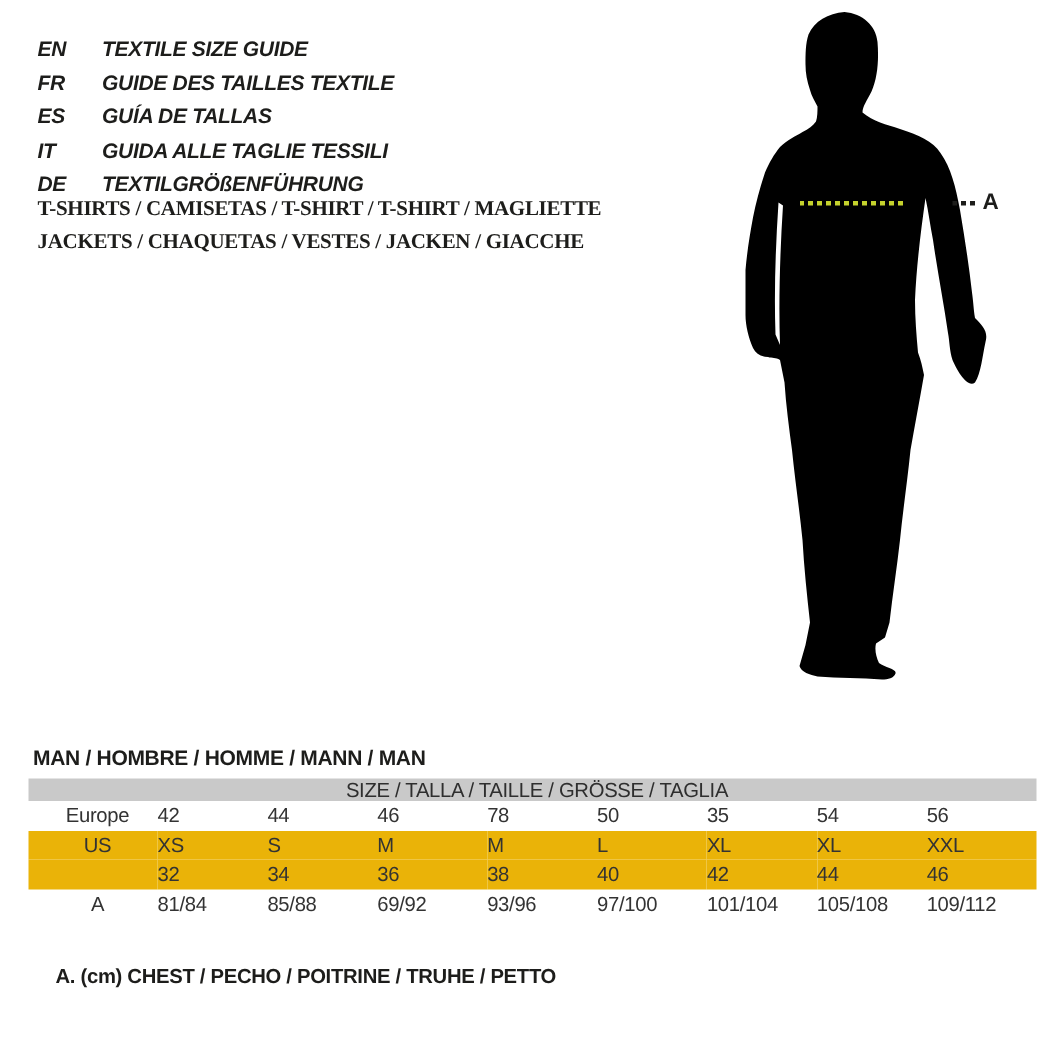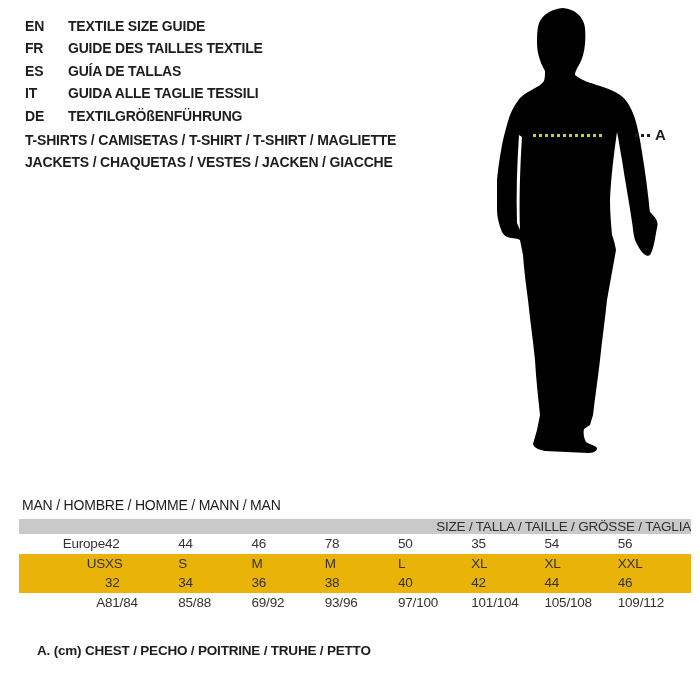--- a/index.html
+++ b/index.html
@@ -12,44 +12,44 @@
     position: relative;
     width: 700px; height: 700px;
     background: #ffffff;
     font-family: "Liberation Sans", sans-serif;
     color: #1d1d1b;
     letter-spacing: -0.2px;
   }
 
   
   .lang-list { position: absolute; left: 25px; top: 18px; }
-  .lang-row { display: flex; height: 22.4px; align-items: flex-start; font-weight: 700; font-size: 14px; }
+  .lang-row { display: flex; height: 22.4px; align-items: flex-end; font-weight: 700; font-size: 14px; font-style: italic; }
   .lang-code { width: 43px; flex: 0 0 43px; }
   .lang-label { white-space: nowrap; }
 
   
-  .categories { position: absolute; left: 25px; top: 129px; font-weight: 700; font-size: 14px; line-height: 22.4px; white-space: nowrap; }
+  .categories { position: absolute; left: 25px; top: 129px; font-weight: 700; font-size: 14px; line-height: 22.4px; white-space: nowrap; font-family: Liberation Serif, serif; }
 
   
   .figure-area { position: absolute; left: 483px; top: 5px; width: 215px; height: 455px; }
   .figure-area svg { position: absolute; left: 0; top: 0; }
   .dash-seg { position: absolute; height: 3px; }
   .dash-yellow { left: 50px; top: 129px; width: 71px;
     background: repeating-linear-gradient(90deg, #c5d22d 0 3px, transparent 3px 6px); }
   .dash-black { left: 152px; top: 129px; width: 17px;
     background: repeating-linear-gradient(90deg, #1d1d1b 0 3px, transparent 3px 6px); }
   .measure-label { position: absolute; left: 172px; top: 121px; font-size: 15px; font-weight: 700; color: #1d1d1b; }
 
   
-  .section-title { position: absolute; left: 22px; top: 497px; font-weight: 400; font-size: 14px; white-space: nowrap; }
+  .section-title { position: absolute; left: 22px; top: 497px; font-weight: 700; font-size: 14px; white-space: nowrap; }
   .size-table { position: absolute; left: 19px; top: 519px; width: 672px;
     border-collapse: collapse; table-layout: fixed; }
   .size-table td { height: 19.5px; padding: 0; font-size: 13.5px; font-weight: 400; color: #333333; vertical-align: middle; }
-  .size-table tr.hdr td { height: 14px; background: #c9c9c9; text-align: right; padding-left: 6px; color: #2e2e2e; margin-top: 44px; }
-  .size-table td.lbl { text-align: right; padding-left: 6px; }
+  .size-table tr.hdr td { height: 14px; background: #c9c9c9; text-align: center; padding-left: 6px; color: #2e2e2e; margin-top: 44px; }
+  .size-table td.lbl { text-align: center; padding-left: 6px; }
   .size-table td.val { text-align: left; }
   .size-table tr.shaded td { background: #eab308; }
 
   .footnote { position: absolute; left: 37px; top: 643px; font-weight: 700; font-size: 13.5px; white-space: nowrap; }
 </style>
 </head>
 <body>
 
 <div class="canvas">
 

